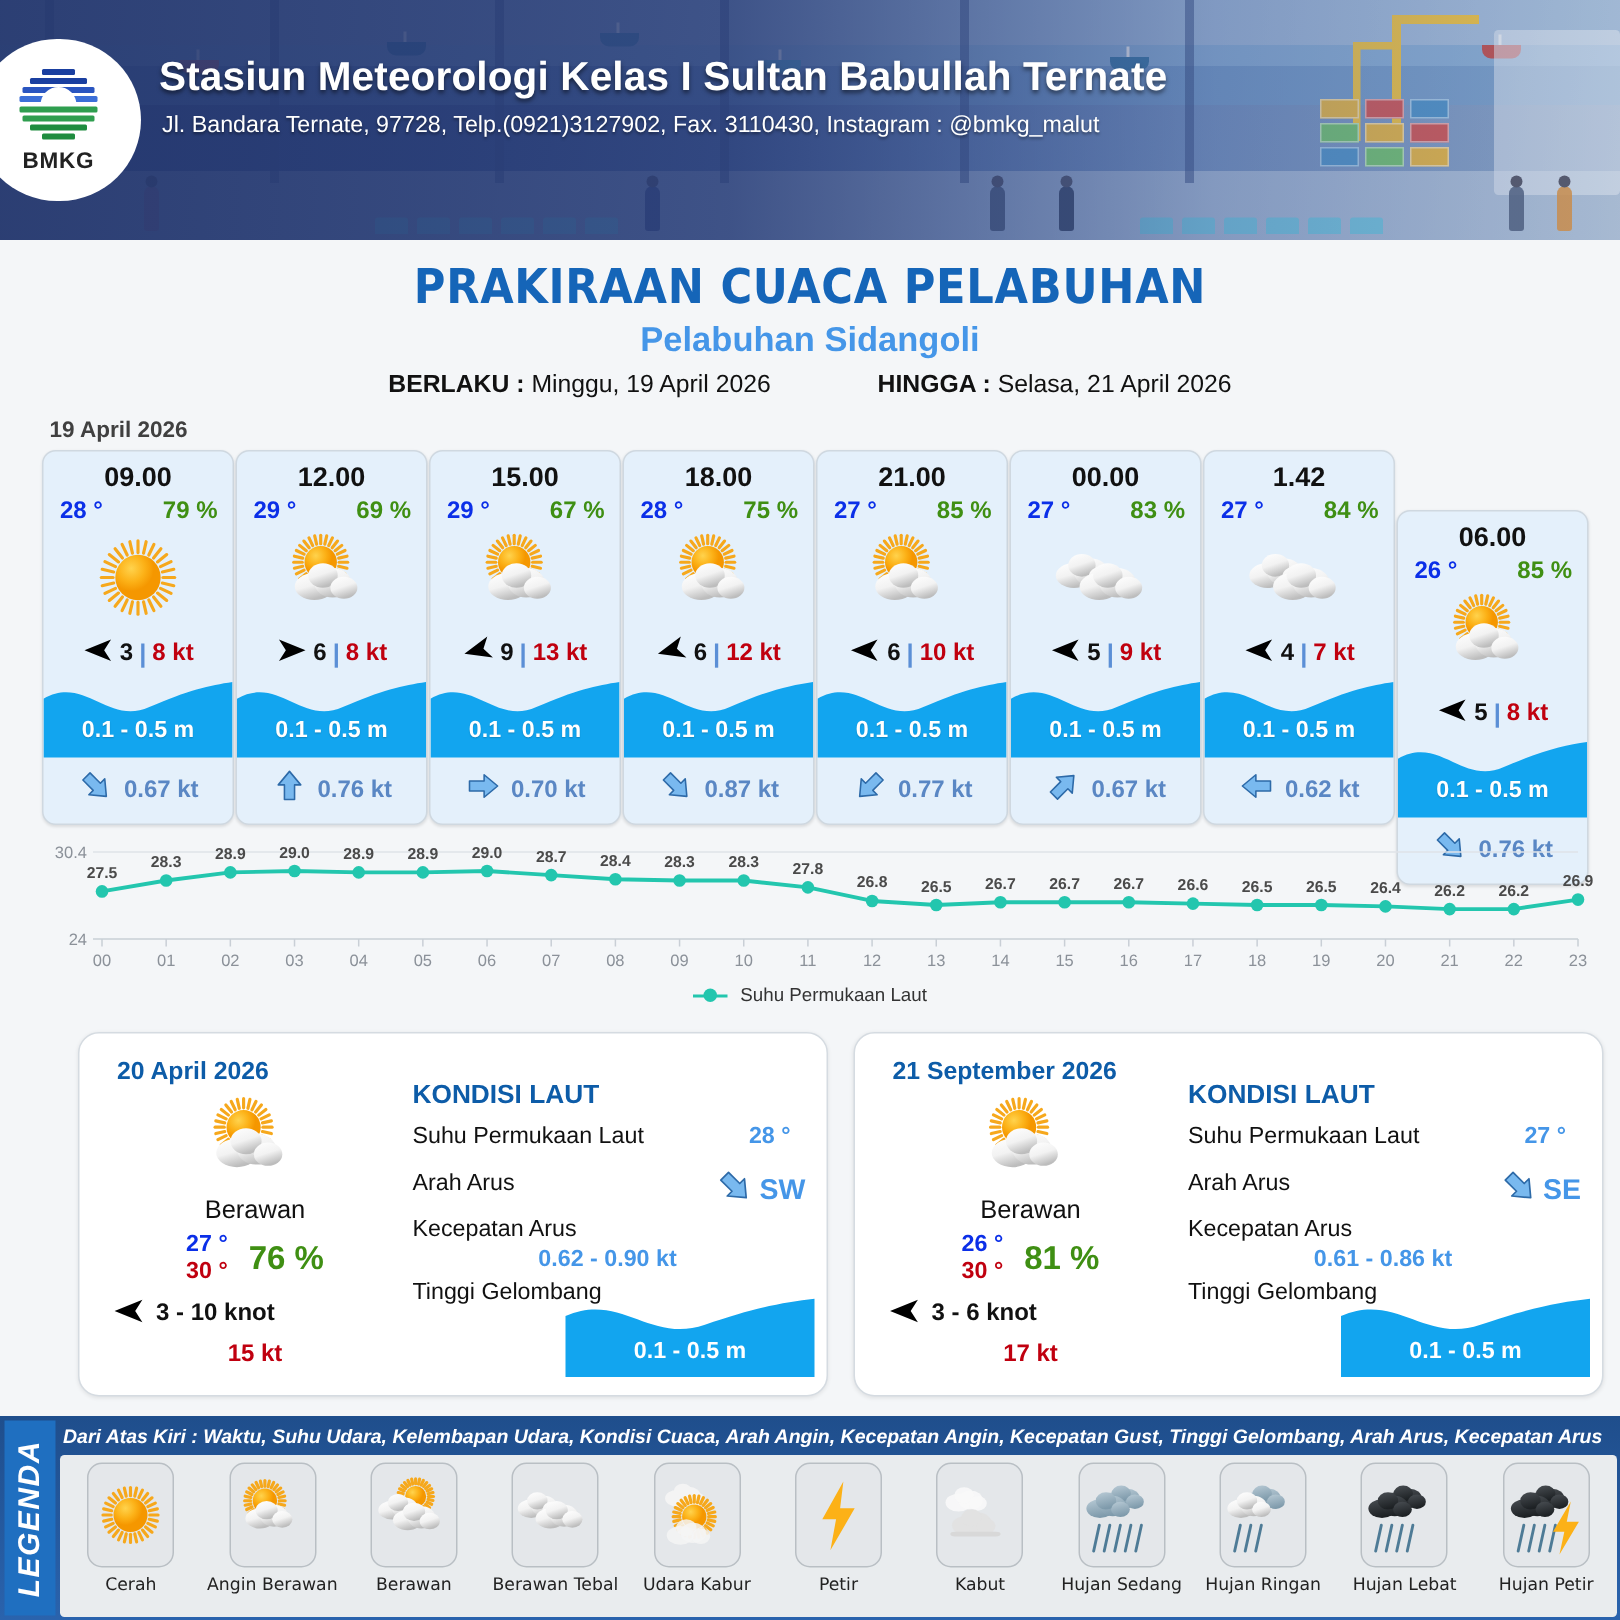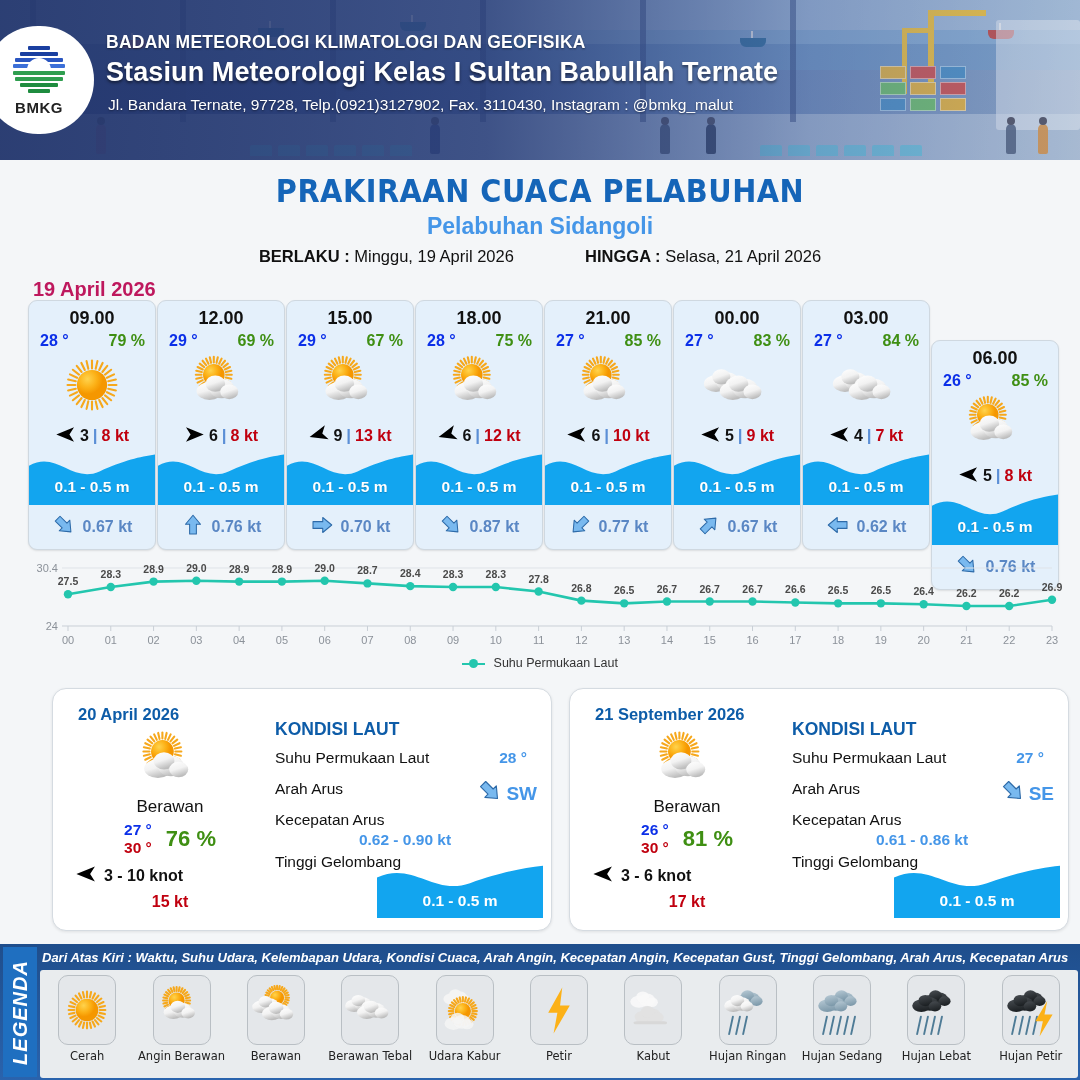--- a/index.html
+++ b/index.html
@@ -46,21 +46,21 @@
   .title-zone { text-align:center; padding-top:12px; }
   .t1 { font-size:32px; font-weight:bold; color:#1565b8; letter-spacing:.5px;
         font-family:"DejaVu Sans", sans-serif; font-stretch:condensed; }
   .t2 { font-size:23px; font-weight:bold; color:#4596e8; margin-top:3px; }
   .t3 { margin-top:7px; font-size:16.5px; color:#111; }
   .t3 .row { display:inline-block; }
   .t3 b { font-weight:bold; }
   .t3 .gap { display:inline-block; width:62px; }
 
   
-  .daylabel { position:absolute; left:33px; top:278px; font-size:20px; font-weight:bold; color:#be185d; }
+  .daylabel { position:absolute; left:33px; top:278px; font-size:15px; font-weight:bold; color:#404040; }
 
   
   .cards { position:absolute; left:28px; top:300px; display:flex; gap:0px; }
   .card { width:128px; height:250px; margin-right:0px; background:#e4f0fb;
     border:1px solid #cfd8e0; border-radius:9px; position:relative; overflow:hidden;
     box-shadow:0 1px 2px rgba(0,0,0,.10); }
   .c-time { text-align:center; font-size:18px; font-weight:bold; color:#111; margin-top:7px; }
   .c-th { display:flex; justify-content:space-between; padding:3px 10px 0 11px; }
   .c-temp { font-size:16px; font-weight:bold; color:#0b2fe8; }
   .c-hum { font-size:16px; font-weight:bold; color:#3f8f13; }
@@ -201,21 +201,20 @@
         <div class="bar" style="top:27px; width:52px; height:4px; background:#2f9e4f;"></div>
         <div class="bar" style="top:33px; width:48px; height:4px; background:#2f9e4f;"></div>
         <div class="bar" style="top:39px; width:38px; height:4px; background:#1f8c3f;"></div>
         <div class="bar" style="top:45px; width:22px; height:4px; background:#1f8c3f;"></div>
         <div style="position:absolute; left:18px; top:14px; width:24px; height:12px; background:#fff; border-radius:12px 12px 0 0;"></div>
       </div>
       <div class="logo-txt">BMKG</div>
     </div>
 
     <div class="hdr-text">
-      <div class="hdr-l1">BADAN METEOROLOGI KLIMATOLOGI DAN GEOFISIKA</div>
       <div class="hdr-l2">Stasiun Meteorologi Kelas I Sultan Babullah Ternate</div>
       <div class="hdr-l3">Jl. Bandara Ternate, 97728, Telp.(0921)3127902, Fax. 3110430, Instagram : @bmkg_malut</div>
     </div>
   </div>
 
   <div class="title-zone">
     <div class="t1">PRAKIRAAN CUACA PELABUHAN</div>
     <div class="t2">Pelabuhan Sidangoli</div>
     <div class="t3">
       <span class="row"><b>BERLAKU :</b>
@@ -732,21 +731,21 @@
     </div>
     <div class="c-cur">
       <span><svg width="24" height="24" viewBox="0 0 32 32" style="transform:rotate(45deg)">
     <path d="M16 3 L26 15 L20.5 15 L20.5 28 L11.5 28 L11.5 15 L6 15 Z" fill="#79b9ef" stroke="#2d6aa8" stroke-width="1.4" stroke-linejoin="round"></path>
             </svg></span>
       <span class="v">0.67 kt</span>
     </div>
       </div>
       <div style="width: 1px;"></div>
       <div class="card" style="margin-right: 0px;">
-    <div class="c-time">03.00</div>
+    <div class="c-time">1.42</div>
     <div class="c-th">
       <span class="c-temp">27 °</span>
       <span class="c-hum">84 %</span>
     </div>
     <div class="c-icon">
           <svg width="72" height="60" viewBox="0 0 72 60">
             <defs>
     <radialGradient id="sg" cx="35%" cy="30%">
       <stop offset="0%" stop-color="#ffd34d"></stop>
                 <stop offset="60%" stop-color="#fcb117"></stop>
@@ -1623,62 +1622,20 @@
                   <stop offset="100%" stop-color="#7e9aab"></stop>
                 </linearGradient>
   </defs>
               <g transform="translate(14.040000000000001,6.72) scale(0.54)">
     <ellipse cx="16" cy="22" rx="16" ry="11" fill="url(#cgb)"></ellipse>
     <ellipse cx="31" cy="19" rx="15" ry="12" fill="url(#cgb)"></ellipse>
     <ellipse cx="23" cy="13" rx="12" ry="10" fill="url(#cgb)"></ellipse>
     <ellipse cx="40" cy="23" rx="11" ry="9" fill="url(#cgb)"></ellipse>
   </g>
               <g transform="translate(3.2399999999999998,11.200000000000001) scale(0.5684210526315789)">
-    <ellipse cx="16" cy="22" rx="16" ry="11" fill="url(#cg)"></ellipse>
-    <ellipse cx="31" cy="19" rx="15" ry="12" fill="url(#cg)"></ellipse>
-    <ellipse cx="23" cy="13" rx="12" ry="10" fill="url(#cg)"></ellipse>
-    <ellipse cx="40" cy="23" rx="11" ry="9" fill="url(#cg)"></ellipse>
-  </g>
-              <line x1="11.88" y1="34.72" x2="8.100000000000001" y2="52.080000000000005" stroke="#4e7b96" stroke-width="1.8900000000000001" stroke-linecap="round"></line>
-              <line x1="18.900000000000002" y1="34.72" x2="15.120000000000001" y2="52.080000000000005" stroke="#4e7b96" stroke-width="1.8900000000000001" stroke-linecap="round"></line>
-              <line x1="25.92" y1="34.72" x2="22.14" y2="52.080000000000005" stroke="#4e7b96" stroke-width="1.8900000000000001" stroke-linecap="round"></line>
-            </svg>
-          </div>
-                <div class="leg-cap">Hujan Ringan</div>
-        </div>
-        <div class="leg-item">
-          <div class="leg-box">
-            <svg width="54" height="56" viewBox="0 0 54 56">
-              <defs>
-    <radialGradient id="sg" cx="35%" cy="30%">
-      <stop offset="0%" stop-color="#ffd34d"></stop>
-                  <stop offset="60%" stop-color="#fcb117"></stop>
-      <stop offset="100%" stop-color="#f59700"></stop>
-                </radialGradient>
-    <linearGradient id="cg" x1="0" y1="0" x2="0.4" y2="1">
-      <stop offset="0%" stop-color="#ffffff"></stop>
-                  <stop offset="55%" stop-color="#f2f2f2"></stop>
-      <stop offset="100%" stop-color="#bdbdbd"></stop>
-                </linearGradient>
-    <linearGradient id="cgd" x1="0" y1="0" x2="0.3" y2="1">
-      <stop offset="0%" stop-color="#4a4f54"></stop>
-                  <stop offset="100%" stop-color="#1d2124"></stop>
-                </linearGradient>
-    <linearGradient id="cgb" x1="0" y1="0" x2="0.3" y2="1">
-      <stop offset="0%" stop-color="#b9cbd6"></stop>
-                  <stop offset="100%" stop-color="#7e9aab"></stop>
-                </linearGradient>
-  </defs>
-              <g transform="translate(14.040000000000001,6.72) scale(0.54)">
-    <ellipse cx="16" cy="22" rx="16" ry="11" fill="url(#cgb)"></ellipse>
-    <ellipse cx="31" cy="19" rx="15" ry="12" fill="url(#cgb)"></ellipse>
-    <ellipse cx="23" cy="13" rx="12" ry="10" fill="url(#cgb)"></ellipse>
-    <ellipse cx="40" cy="23" rx="11" ry="9" fill="url(#cgb)"></ellipse>
-  </g>
-              <g transform="translate(3.2399999999999998,11.200000000000001) scale(0.5684210526315789)">
     <ellipse cx="16" cy="22" rx="16" ry="11" fill="url(#cgb)"></ellipse>
     <ellipse cx="31" cy="19" rx="15" ry="12" fill="url(#cgb)"></ellipse>
     <ellipse cx="23" cy="13" rx="12" ry="10" fill="url(#cgb)"></ellipse>
     <ellipse cx="40" cy="23" rx="11" ry="9" fill="url(#cgb)"></ellipse>
   </g>
               <line x1="11.88" y1="34.72" x2="8.100000000000001" y2="52.080000000000005" stroke="#4e7b96" stroke-width="1.8900000000000001" stroke-linecap="round"></line>
               <line x1="18.900000000000002" y1="34.72" x2="15.120000000000001" y2="52.080000000000005" stroke="#4e7b96" stroke-width="1.8900000000000001" stroke-linecap="round"></line>
               <line x1="25.92" y1="34.72" x2="22.14" y2="52.080000000000005" stroke="#4e7b96" stroke-width="1.8900000000000001" stroke-linecap="round"></line>
               <line x1="32.940000000000005" y1="34.72" x2="29.160000000000004" y2="52.080000000000005" stroke="#4e7b96" stroke-width="1.8900000000000001" stroke-linecap="round"></line>
               <line x1="39.96" y1="34.72" x2="36.18" y2="52.080000000000005" stroke="#4e7b96" stroke-width="1.8900000000000001" stroke-linecap="round"></line>
@@ -1703,20 +1660,62 @@
     <linearGradient id="cgd" x1="0" y1="0" x2="0.3" y2="1">
       <stop offset="0%" stop-color="#4a4f54"></stop>
                   <stop offset="100%" stop-color="#1d2124"></stop>
                 </linearGradient>
     <linearGradient id="cgb" x1="0" y1="0" x2="0.3" y2="1">
       <stop offset="0%" stop-color="#b9cbd6"></stop>
                   <stop offset="100%" stop-color="#7e9aab"></stop>
                 </linearGradient>
   </defs>
               <g transform="translate(14.040000000000001,6.72) scale(0.54)">
+    <ellipse cx="16" cy="22" rx="16" ry="11" fill="url(#cgb)"></ellipse>
+    <ellipse cx="31" cy="19" rx="15" ry="12" fill="url(#cgb)"></ellipse>
+    <ellipse cx="23" cy="13" rx="12" ry="10" fill="url(#cgb)"></ellipse>
+    <ellipse cx="40" cy="23" rx="11" ry="9" fill="url(#cgb)"></ellipse>
+  </g>
+              <g transform="translate(3.2399999999999998,11.200000000000001) scale(0.5684210526315789)">
+    <ellipse cx="16" cy="22" rx="16" ry="11" fill="url(#cg)"></ellipse>
+    <ellipse cx="31" cy="19" rx="15" ry="12" fill="url(#cg)"></ellipse>
+    <ellipse cx="23" cy="13" rx="12" ry="10" fill="url(#cg)"></ellipse>
+    <ellipse cx="40" cy="23" rx="11" ry="9" fill="url(#cg)"></ellipse>
+  </g>
+              <line x1="11.88" y1="34.72" x2="8.100000000000001" y2="52.080000000000005" stroke="#4e7b96" stroke-width="1.8900000000000001" stroke-linecap="round"></line>
+              <line x1="18.900000000000002" y1="34.72" x2="15.120000000000001" y2="52.080000000000005" stroke="#4e7b96" stroke-width="1.8900000000000001" stroke-linecap="round"></line>
+              <line x1="25.92" y1="34.72" x2="22.14" y2="52.080000000000005" stroke="#4e7b96" stroke-width="1.8900000000000001" stroke-linecap="round"></line>
+            </svg>
+          </div>
+                <div class="leg-cap">Hujan Ringan</div>
+        </div>
+        <div class="leg-item">
+          <div class="leg-box">
+            <svg width="54" height="56" viewBox="0 0 54 56">
+              <defs>
+    <radialGradient id="sg" cx="35%" cy="30%">
+      <stop offset="0%" stop-color="#ffd34d"></stop>
+                  <stop offset="60%" stop-color="#fcb117"></stop>
+      <stop offset="100%" stop-color="#f59700"></stop>
+                </radialGradient>
+    <linearGradient id="cg" x1="0" y1="0" x2="0.4" y2="1">
+      <stop offset="0%" stop-color="#ffffff"></stop>
+                  <stop offset="55%" stop-color="#f2f2f2"></stop>
+      <stop offset="100%" stop-color="#bdbdbd"></stop>
+                </linearGradient>
+    <linearGradient id="cgd" x1="0" y1="0" x2="0.3" y2="1">
+      <stop offset="0%" stop-color="#4a4f54"></stop>
+                  <stop offset="100%" stop-color="#1d2124"></stop>
+                </linearGradient>
+    <linearGradient id="cgb" x1="0" y1="0" x2="0.3" y2="1">
+      <stop offset="0%" stop-color="#b9cbd6"></stop>
+                  <stop offset="100%" stop-color="#7e9aab"></stop>
+                </linearGradient>
+  </defs>
+              <g transform="translate(14.040000000000001,6.72) scale(0.54)">
     <ellipse cx="16" cy="22" rx="16" ry="11" fill="url(#cgd)"></ellipse>
     <ellipse cx="31" cy="19" rx="15" ry="12" fill="url(#cgd)"></ellipse>
     <ellipse cx="23" cy="13" rx="12" ry="10" fill="url(#cgd)"></ellipse>
     <ellipse cx="40" cy="23" rx="11" ry="9" fill="url(#cgd)"></ellipse>
   </g>
               <g transform="translate(3.2399999999999998,11.200000000000001) scale(0.5684210526315789)">
     <ellipse cx="16" cy="22" rx="16" ry="11" fill="url(#cgd)"></ellipse>
     <ellipse cx="31" cy="19" rx="15" ry="12" fill="url(#cgd)"></ellipse>
     <ellipse cx="23" cy="13" rx="12" ry="10" fill="url(#cgd)"></ellipse>
     <ellipse cx="40" cy="23" rx="11" ry="9" fill="url(#cgd)"></ellipse>

